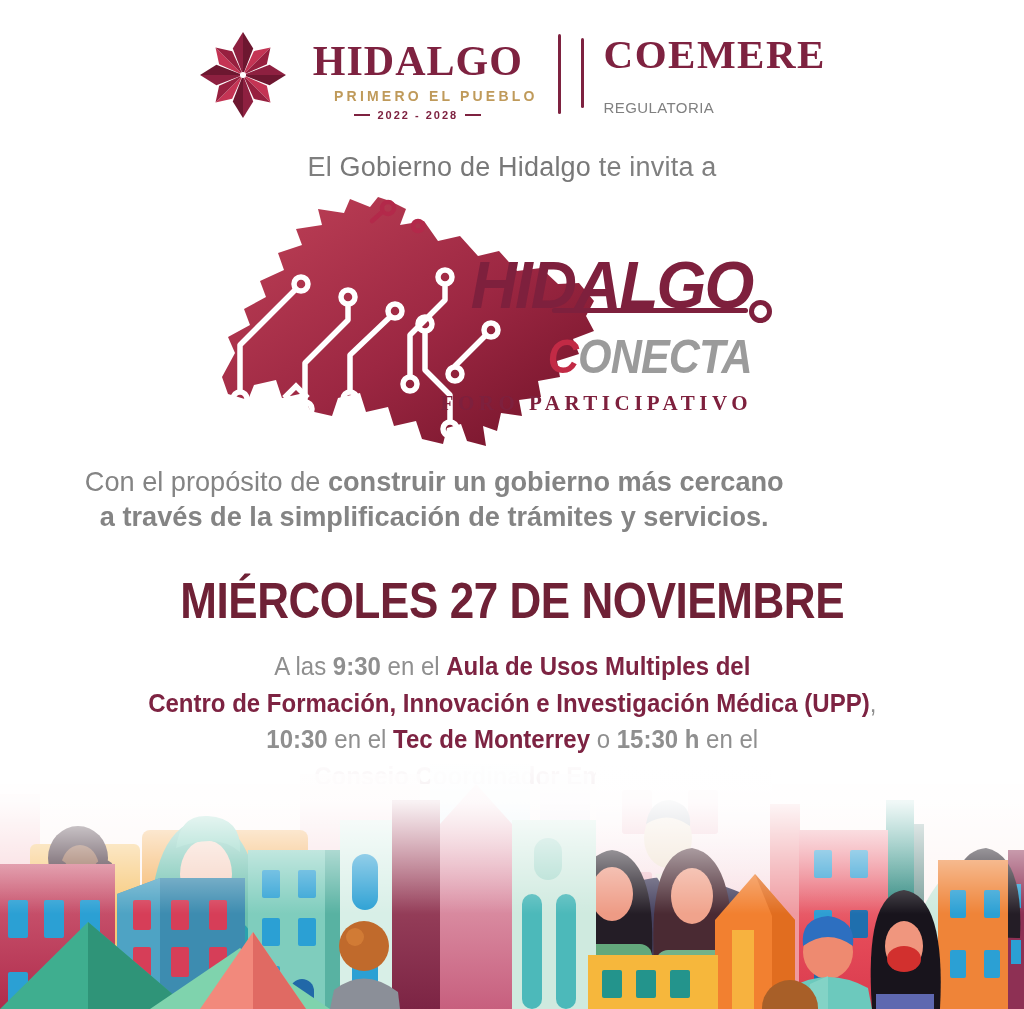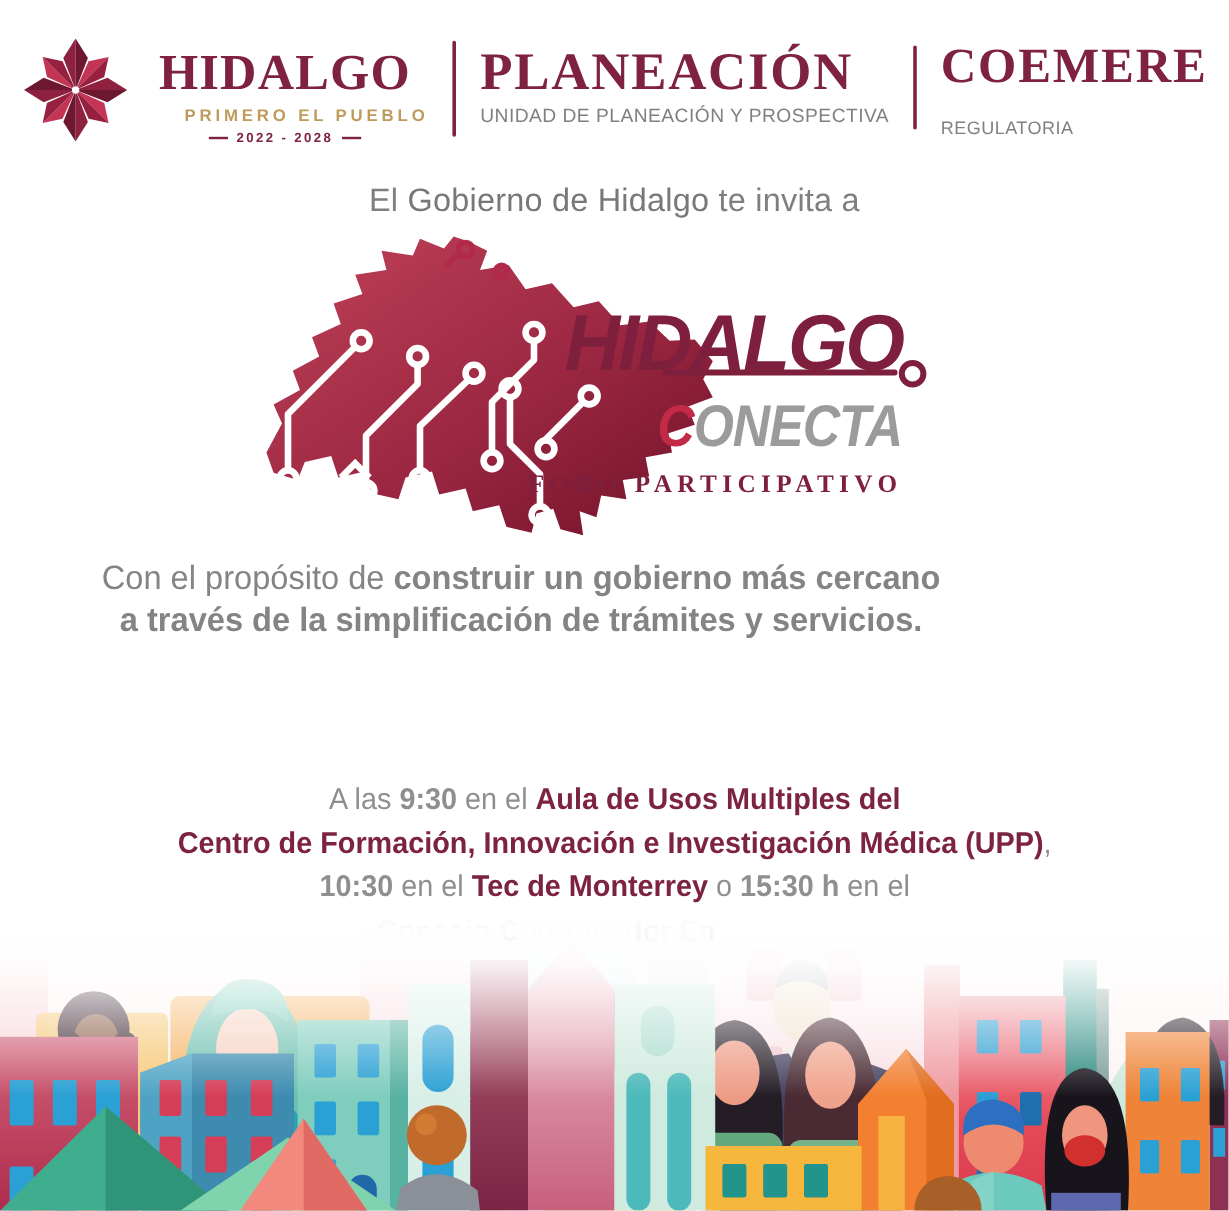--- a/index.html
+++ b/index.html
@@ -114,24 +114,20 @@
       </svg>
       <div class="brand-text">
         <div class="brand-name">HIDALGO</div>
         <div class="brand-tagline">PRIMERO EL PUEBLO</div>
         <div class="brand-period">2022 - 2028</div>
       </div>
     </div>
 
     <div class="vdiv d1"></div>
 
-    <div class="org">
-      <div class="org-name">PLANEACIÓN</div>
-      <div class="org-sub">UNIDAD DE PLANEACIÓN Y PROSPECTIVA</div>
-    </div>
 
     <div class="vdiv d2"></div>
 
     <div class="org coemere">
       <div class="org-name">COEMERE</div>
       <div class="org-sub">
         <br>
         <span>REGULATORIA</span>
       </div>
     </div>
@@ -189,20 +185,23 @@
     <div class="logo-conecta"><span class="c1">C</span><span class="c2">ONECTA</span></div>
     <div class="logo-foro">FORO PARTICIPATIVO</div>
   </div>
   <div class="logo-line"></div>
   <div class="logo-ring"></div>
 
   <div class="purpose">
     <span class="inner"><span>Con el propósito de </span><span class="b">construir un gobierno más cercano</span><br><span class="b">a través de la simplificación de trámites y servicios.</span></span>
   </div>
 
+  <div class="date-heading">
+    <span>MIÉRCOLES 27 DE NOVIEMBRE</span>
+  </div>
 
   <div class="schedule">
     <span class="inner">
       <span><span class="g">A las </span><span class="gb">9:30</span><span class="g"> en el </span><span class="mb">Aula de Usos Multiples del</span></span><br>
       <span><span class="mb">Centro de Formación, Innovación e Investigación Médica (UPP)</span><span class="g">,</span></span><br>
       <span><span class="gb">10:30</span><span class="g"> en el </span><span class="mb">Tec de Monterrey</span><span class="g"> o </span><span class="gb">15:30 h</span><span class="g"> en el</span></span><br>
       <span><span class="mb">Consejo Coordinador Empresarial.</span></span>
     </span>
   </div>
 

